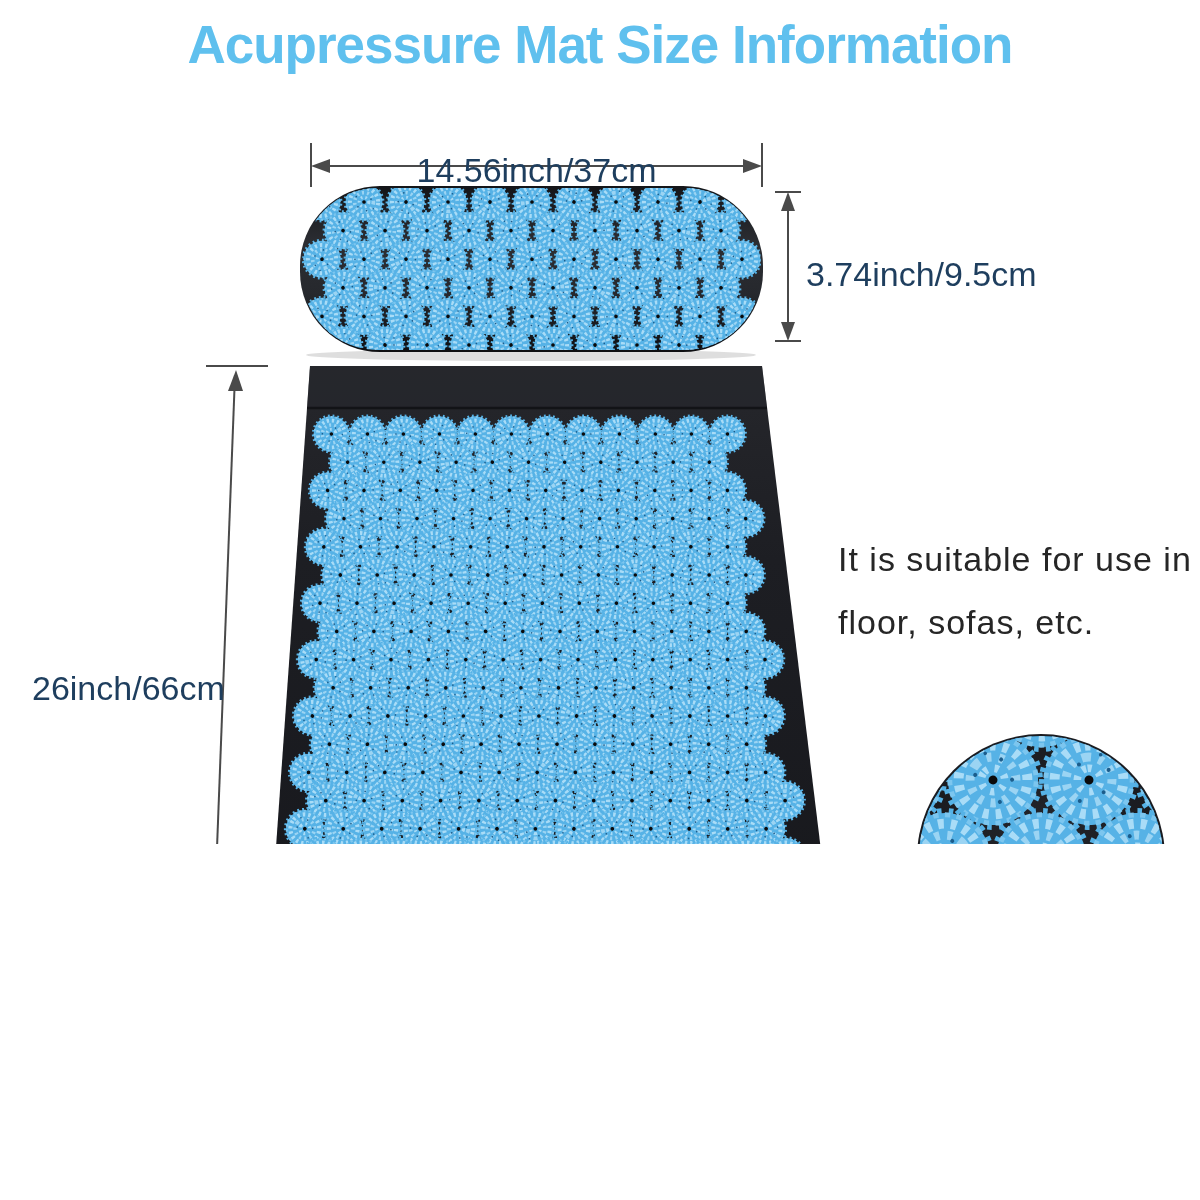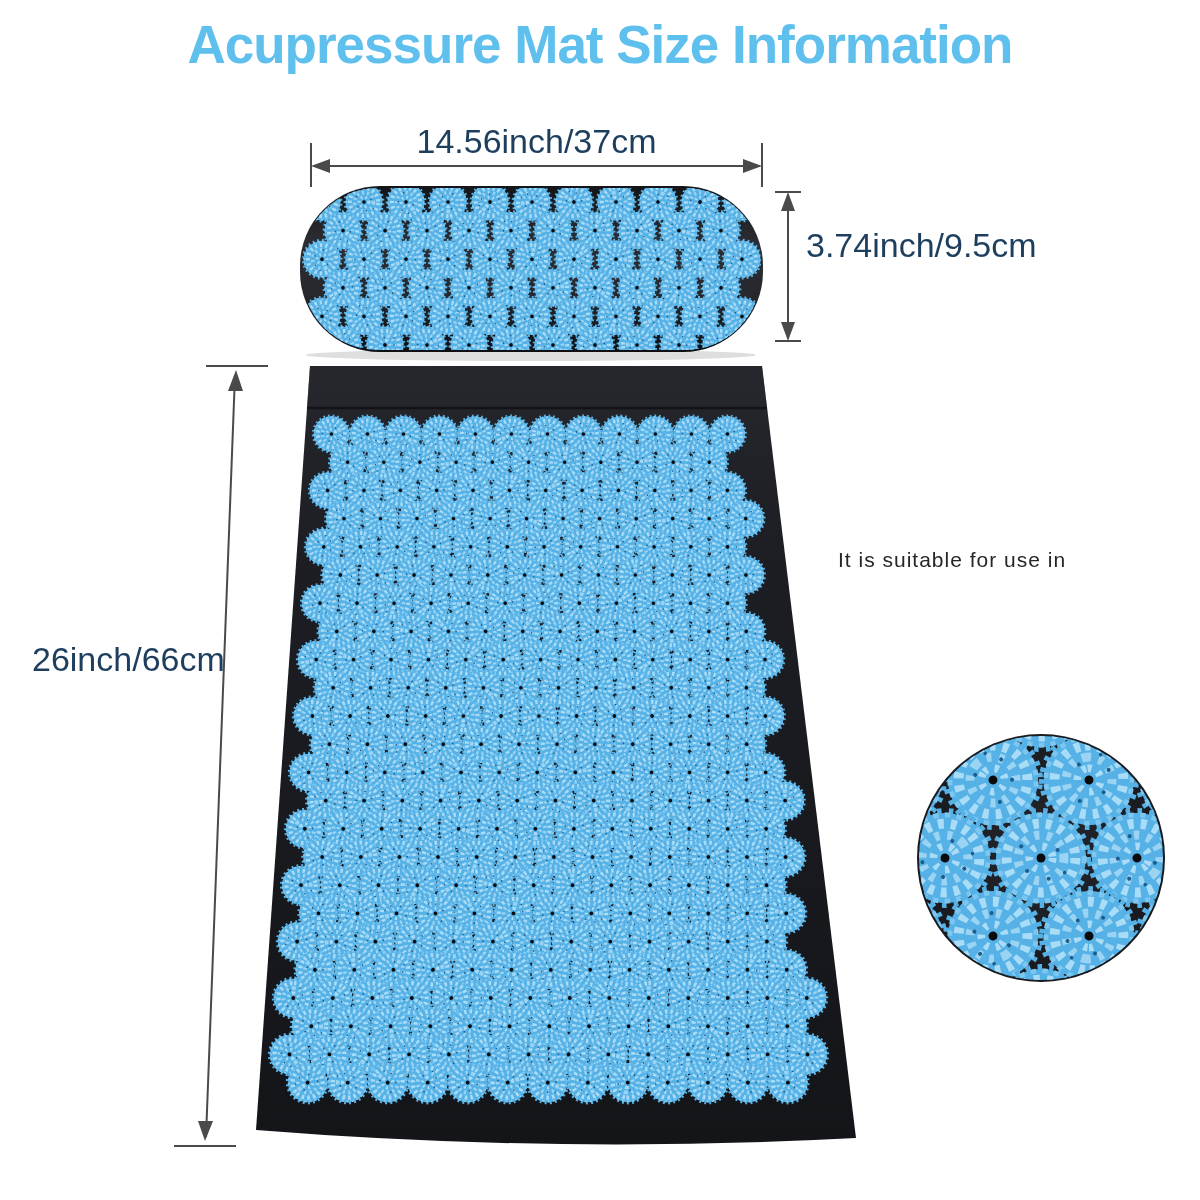--- a/index.html
+++ b/index.html
@@ -1,35 +1,35 @@
 <!DOCTYPE html>
 <html><head>
 <meta charset="utf-8">
 <style>
   html,body{margin:0;padding:0;background:#fff;}
   .canvas{
-    position:relative;width:1200px;height:1200px;background:var(--bg,#fff);
+    position:relative;width:1200px;height:844px;background:var(--bg,#fff);
     overflow:hidden;font-family:"Liberation Sans", sans-serif;
   }
   .art{position:absolute;left:0;top:0;}
   .page-title{
     position:absolute;top:14px;left:0;width:1200px;margin:0;
     text-align:center;font-size:53px;font-weight:bold;letter-spacing:-1px;
     color:var(--title-color,#5fc0ee);
   }
   .dim-label{
     position:absolute;color:var(--dim-color,#1e3e5e);
-    font-size:34px;white-space:nowrap;
+    font-size:34px;white-space:nowrap;margin-top:29px;
   }
   .dim-label.pillow-width{left:311px;top:122px;width:451px;text-align:center;}
   .dim-label.pillow-height{left:806px;top:226px;}
   .dim-label.mat-height{left:32px;top:640px;}
   .description{
     position:absolute;left:838px;top:528px;width:360px;
-    color:var(--desc-color,#262626);font-size:21px;line-height:63px;
+    color:var(--desc-color,#262626);font-size:34px;line-height:63px;
     letter-spacing:1px;white-space:nowrap;
   }
   .fabric-stroke{stroke:#0e0f12;}
   .arrow-line{stroke:var(--arrow-color,#4a4a4a);stroke-width:2;fill:none;}
   .arrow-head{fill:var(--arrow-color,#4a4a4a);stroke:none;}
 </style>
 </head>
 <body>
 
 <div class="canvas" style="--bg: #ffffff; --title-color: #5fc0ee; --dim-color: #1e3e5e; --desc-color: #262626; --arrow-color: #4a4a4a;">
@@ -504,14 +504,15 @@
   </svg>
 
   <h1 class="page-title">Acupressure Mat Size Information</h1>
 
   <div class="dim-label pillow-width">14.56inch/37cm</div>
   <div class="dim-label pillow-height">3.74inch/9.5cm</div>
   <div class="dim-label mat-height">26inch/66cm</div>
 
   <div class="description">
     <div>It is suitable for use in</div>
+    <div>floor, sofas, etc.</div>
   </div>
 </div>
 
 </body></html>

